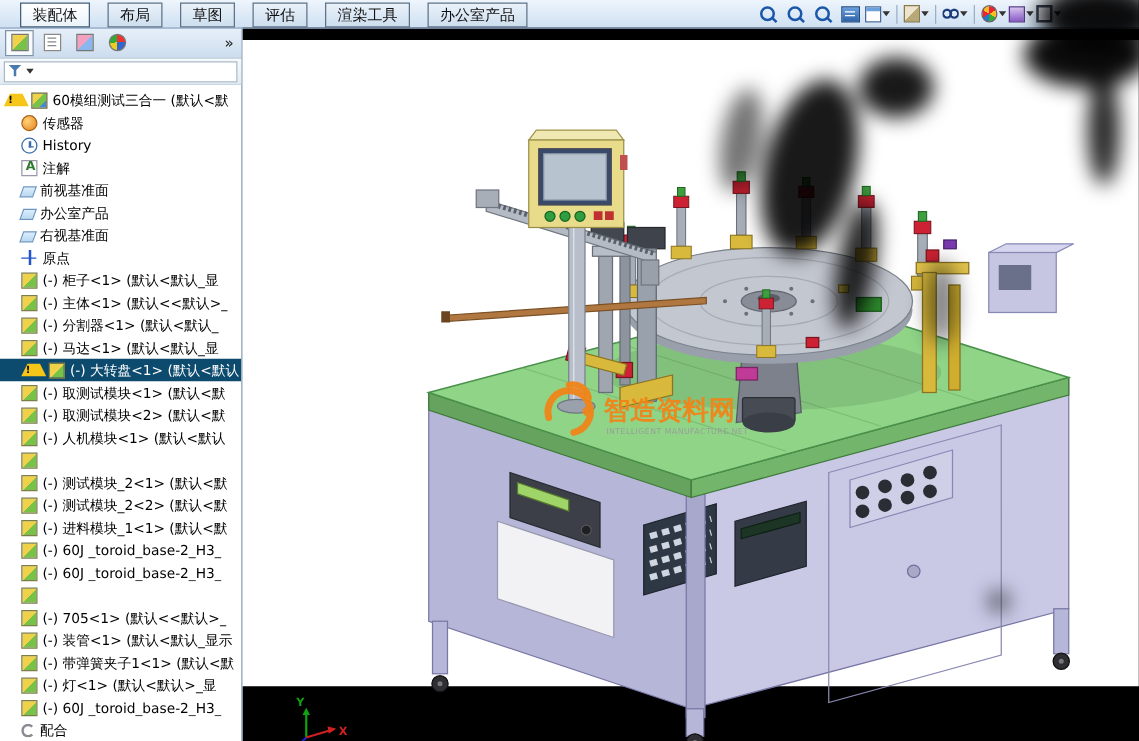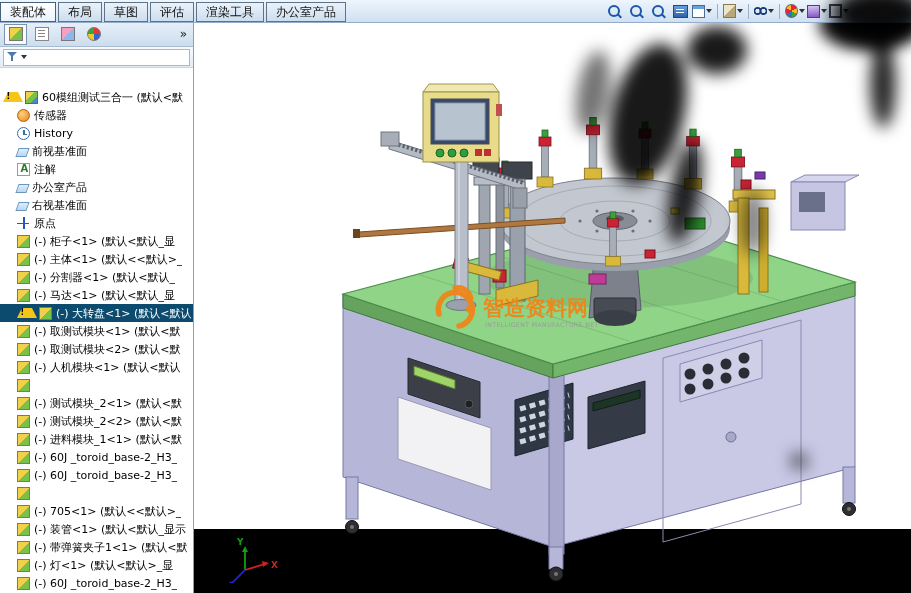--- a/index.html
+++ b/index.html
@@ -3,21 +3,21 @@
 <meta charset="utf-8">
 <style>
   html,body{width:911px;height:593px;margin:0;padding:0;overflow:hidden;
     font-family:"DejaVu Sans","Liberation Sans",sans-serif;background:#000;}
   .app{position:absolute;inset:0;width:911px;height:593px;}
 
   
   .ribbon{position:absolute;left:0;top:0;width:100%;height:22px;
     background:linear-gradient(#eef5fc,#cfe0f2);border-bottom:1px solid #93accc;
     display:flex;align-items:center;z-index:5;}
-  .tabs{display:flex;gap:2px;padding-left:0;}
+  .tabs{display:flex;gap:14px;padding-left:16px;}
   .tab{font-size:12px;height:18px;line-height:18px;padding:0 9px;margin-top:1px;
     border:1px solid #5f7388;background:linear-gradient(#eaf2fa,#cddeee);color:#111;cursor:default;}
   .tab.active{background:linear-gradient(#ffffff,#eaf3fb);border-color:#47607a;}
   .view-tools{margin-left:auto;display:flex;align-items:center;gap:2px;padding-right:62px;}
   .vt{width:20px;height:19px;display:flex;align-items:center;justify-content:center;}
   .vsep{width:1px;height:15px;background:#9ab0c4;margin:0 3px;}
   .dropdown-caret{width:0;height:0;border-left:3px solid transparent;border-right:3px solid transparent;
     border-top:4px solid #333;margin-left:1px;}
   .magnifier{width:8px;height:8px;border:2px solid #1a57a8;border-radius:50%;position:relative;}
   .magnifier::after{content:"";position:absolute;width:5px;height:2px;background:#1a57a8;
@@ -52,21 +52,21 @@
   .chevr{margin-left:auto;font-size:12px;color:#222;line-height:1;padding-right:2px;}
   .filter-row{height:20px;flex:0 0 20px;border-bottom:1px solid #c8d6e4;
     background:linear-gradient(#f5f9fd,#e2ecf6);display:flex;align-items:center;padding:0 3px;}
   .filter-box{width:100%;height:15px;background:#fff;border:1px solid #aab8c6;
     display:flex;align-items:center;padding-left:3px;gap:3px;}
   .funnel{position:relative;width:10px;height:10px;}
   .funnel::before{content:"";position:absolute;left:0;top:0;width:0;height:0;
     border-left:5px solid transparent;border-right:5px solid transparent;border-top:5px solid #4a7ab0;}
   .funnel::after{content:"";position:absolute;left:4px;top:4px;width:2px;height:5px;background:#4a7ab0;}
 
-  .tree{flex:1;overflow:hidden;padding-top:20px;}
+  .tree{flex:1;overflow:hidden;padding-top:3px;}
   .tree-row{height:18px;display:flex;align-items:center;font-size:11px;
     white-space:nowrap;overflow:hidden;padding-left:17px;color:#000;}
   .tree-row.root{padding-left:3px;}
   .tree-row.selected{background:#0c4a6e;color:#fff;}
   .lbl{overflow:hidden;}
   .ti{width:13px;height:13px;margin-right:4px;flex:0 0 13px;position:relative;box-sizing:border-box;}
   .ti-part{background:linear-gradient(135deg,#f0d24a 0 52%,#79c24a 52% 100%);border:1px solid #7d7d4a;}
   .ti-assembly{background:linear-gradient(135deg,#f0d24a 0 40%,#79c24a 40% 72%,#4a88d0 72% 100%);border:1px solid #6a6a3a;}
   .ti-history{background:#fff;border:1px solid #3a6ea8;border-radius:50%;}
   .ti-history::before{content:"";position:absolute;left:5px;top:2px;width:1.5px;height:5px;background:#3a6ea8;}
@@ -78,21 +78,21 @@
     transform:skewX(-20deg);width:11px;height:9px;margin-top:2px;flex-basis:11px;}
   .ti-origin{background:#fff;}
   .ti-origin::before{content:"";position:absolute;left:6px;top:0;width:1.5px;height:12px;background:#2255cc;}
   .ti-origin::after{content:"";position:absolute;left:0;top:6px;width:12px;height:1.5px;background:#2255cc;}
   .ti-mates{border:2.5px solid #8a8a92;border-right-color:transparent;border-radius:50%;width:11px;height:11px;flex-basis:11px;margin-top:1px;}
   .warn{width:0;height:0;border-left:5px solid transparent;border-right:5px solid transparent;
     border-bottom:10px solid #f5c518;position:relative;margin-right:2px;flex:0 0 10px;}
   .warn::after{content:"!";position:absolute;left:-1.5px;top:0.5px;font-size:8px;font-weight:bold;color:#000;line-height:1;}
 
   
-  .viewport{position:absolute;left:193px;top:12px;width:718px;height:517px;background:#fff;z-index:1;}
+  .viewport{position:absolute;left:193px;top:32px;width:718px;height:517px;background:#fff;z-index:1;}
   .corner-blob{position:absolute;right:-16px;top:-14px;width:96px;height:56px;background:#000;
     border-radius:50%;filter:blur(9px);opacity:.95;z-index:9;pointer-events:none;}
 </style>
 </head>
 <body>
 
 <div class="app">
 
   <div class="ribbon">
     <div class="tabs" id="ribbon-tabs">
@@ -179,27 +179,27 @@
     <span class="ti ti-sensor"></span>
     <span class="lbl">传感器</span>
   </div>
         <div class="tree-row">
 
     <span class="ti ti-history"></span>
     <span class="lbl">History</span>
   </div>
         <div class="tree-row">
 
+    <span class="ti ti-annotation"></span>
+    <span class="lbl">注解</span>
+  </div>
+        <div class="tree-row">
+
     <span class="ti ti-plane"></span>
     <span class="lbl">前视基准面</span>
-  </div>
-        <div class="tree-row">
-
-    <span class="ti ti-annotation"></span>
-    <span class="lbl">注解</span>
   </div>
         <div class="tree-row">
 
     <span class="ti ti-plane"></span>
     <span class="lbl">办公室产品</span>
   </div>
         <div class="tree-row">
 
     <span class="ti ti-plane"></span>
     <span class="lbl">右视基准面</span>

